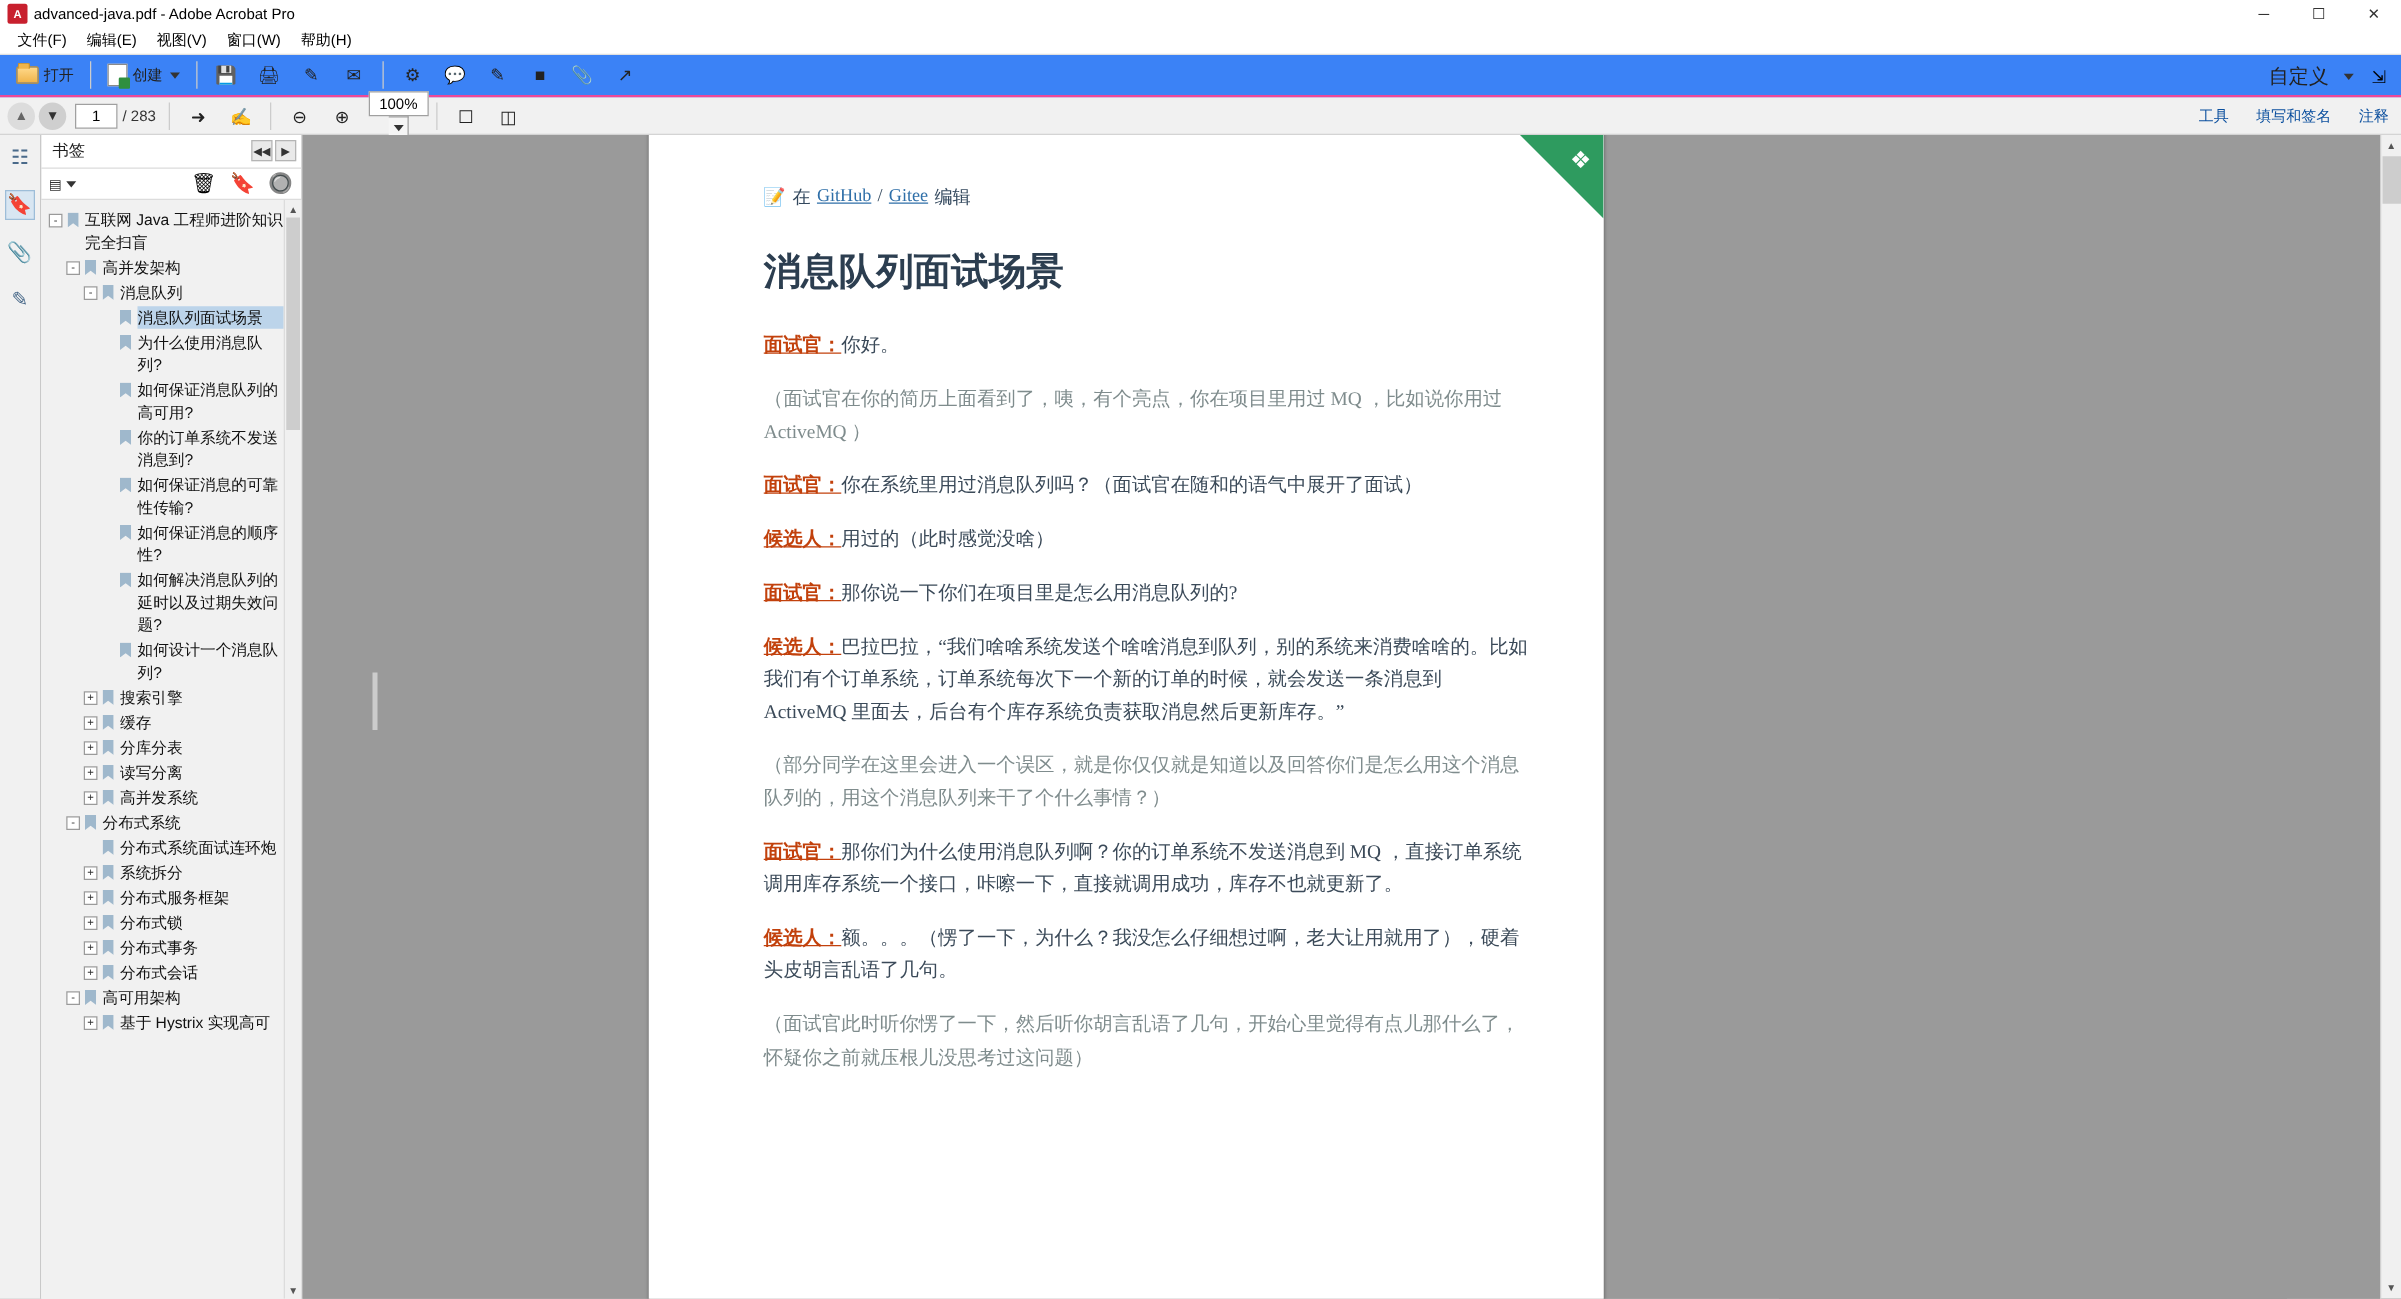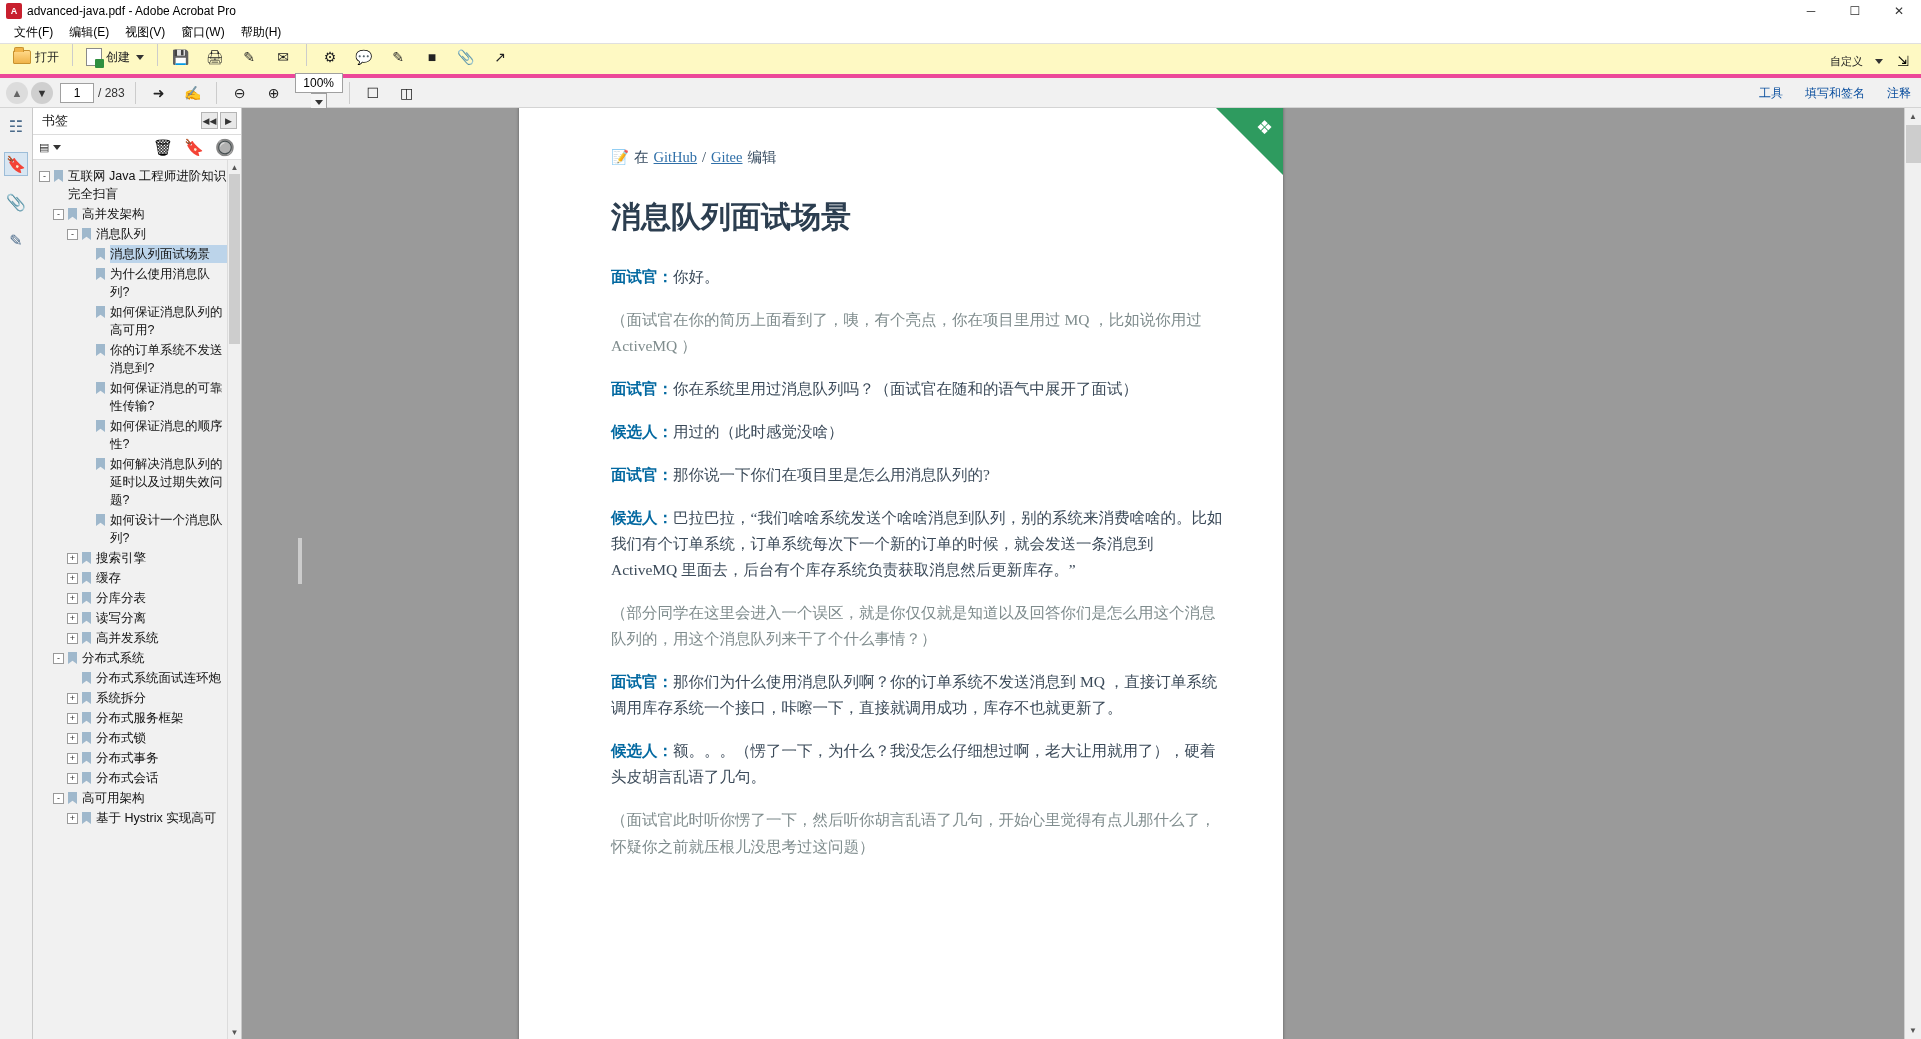--- a/index.html
+++ b/index.html
@@ -56,24 +56,24 @@
     border-bottom: 1px solid #e0e0e0;
   }
   .menubar .menu-item {
     padding: 3px 8px;
     color: #000;
   }
 
   
   .toolbar1 {
     height: 34px;
-    background: #fef9c3;
-    border-bottom: 4px solid #ec4899;
-    display: flex;
-    align-items: flex-start;
+    background: #3b82f6;
+    border-bottom: 2px solid #ec4899;
+    display: flex;
+    align-items: center;
     padding: 0 6px;
     position: relative;
   }
   .tb-btn {
     height: 26px;
     display: flex;
     align-items: center;
     gap: 4px;
     padding: 0 6px;
     font-size: 12px;
@@ -115,21 +115,21 @@
     width: 0; height: 0;
     border-left: 4px solid transparent;
     border-right: 4px solid transparent;
     border-top: 5px solid #333;
     margin-left: 2px;
   }
   .custom-right {
     position: absolute; right: 8px; top: 0; height: 34px;
     display: flex; align-items: center; gap: 10px;
   }
-  .custom-label { font-size: 11px; color: #222; }
+  .custom-label { font-size: 16px; color: #222; }
 
   
   .toolbar2 {
     height: 30px;
     background: #f1f1f1;
     border-bottom: 1px solid #d4d4d4;
     display: flex;
     align-items: center;
     padding: 0 6px;
     position: relative;
@@ -332,21 +332,21 @@
   .doc-title {
     font-size: 30px; font-weight: bold; color: #2c3e50;
     margin: 0 0 26px 0;
   }
   .para {
     font-size: 15.5px;
     line-height: 1.68;
     margin: 0 0 17px 0;
     color: #3b4a59;
   }
-  .para b { color: #0369a1; }
+  .para b { color: #c2410c; text-decoration: underline; }
   .para .muted { color: #7f8c8d; }
 
   .doc-scroll {
     position: absolute; top: 0; right: 0; bottom: 0; width: 17px;
     background: #f0f0f0; border-left: 1px solid #d0d0d0;
   }
   .doc-scroll .thumb {
     position: absolute; top: 17px; left: 1px; width: 15px; height: 38px;
     background: #cdcdcd;
   }

